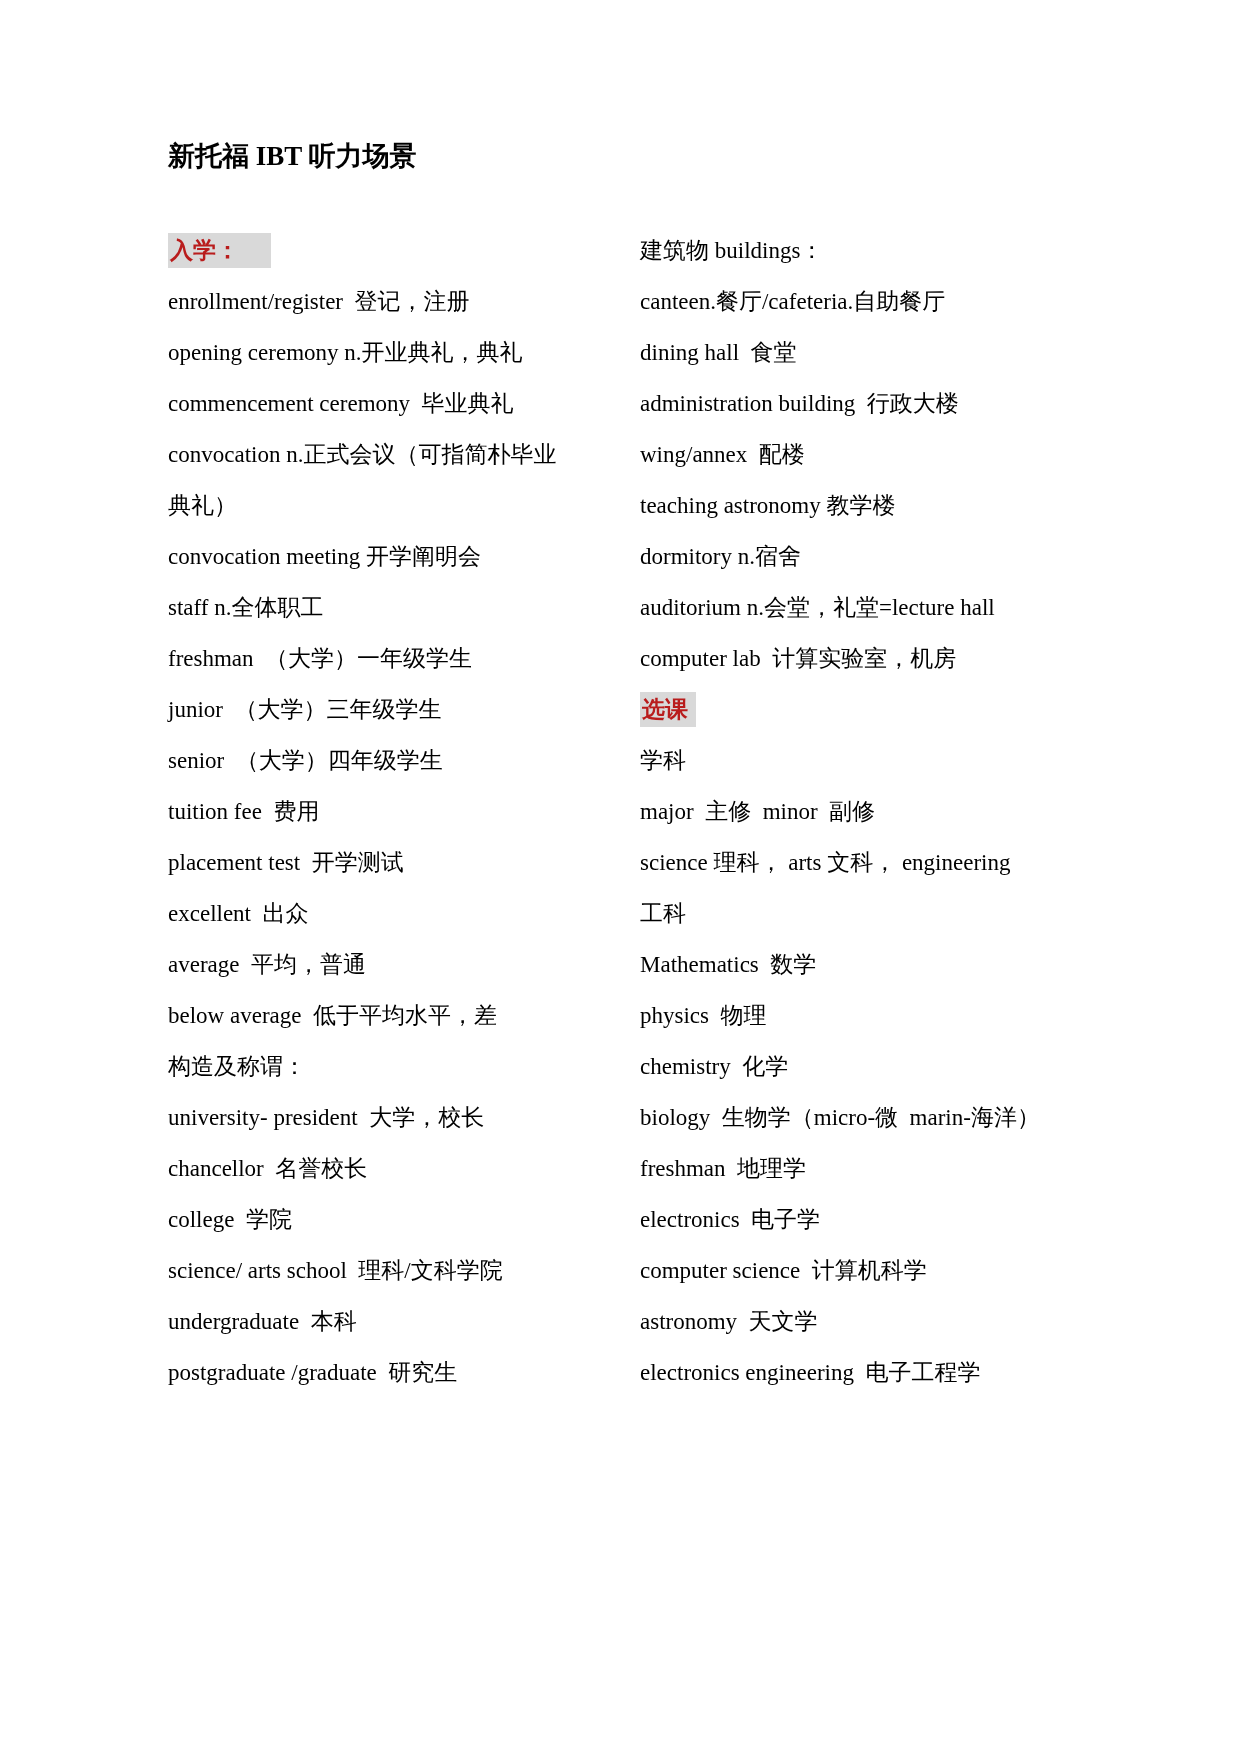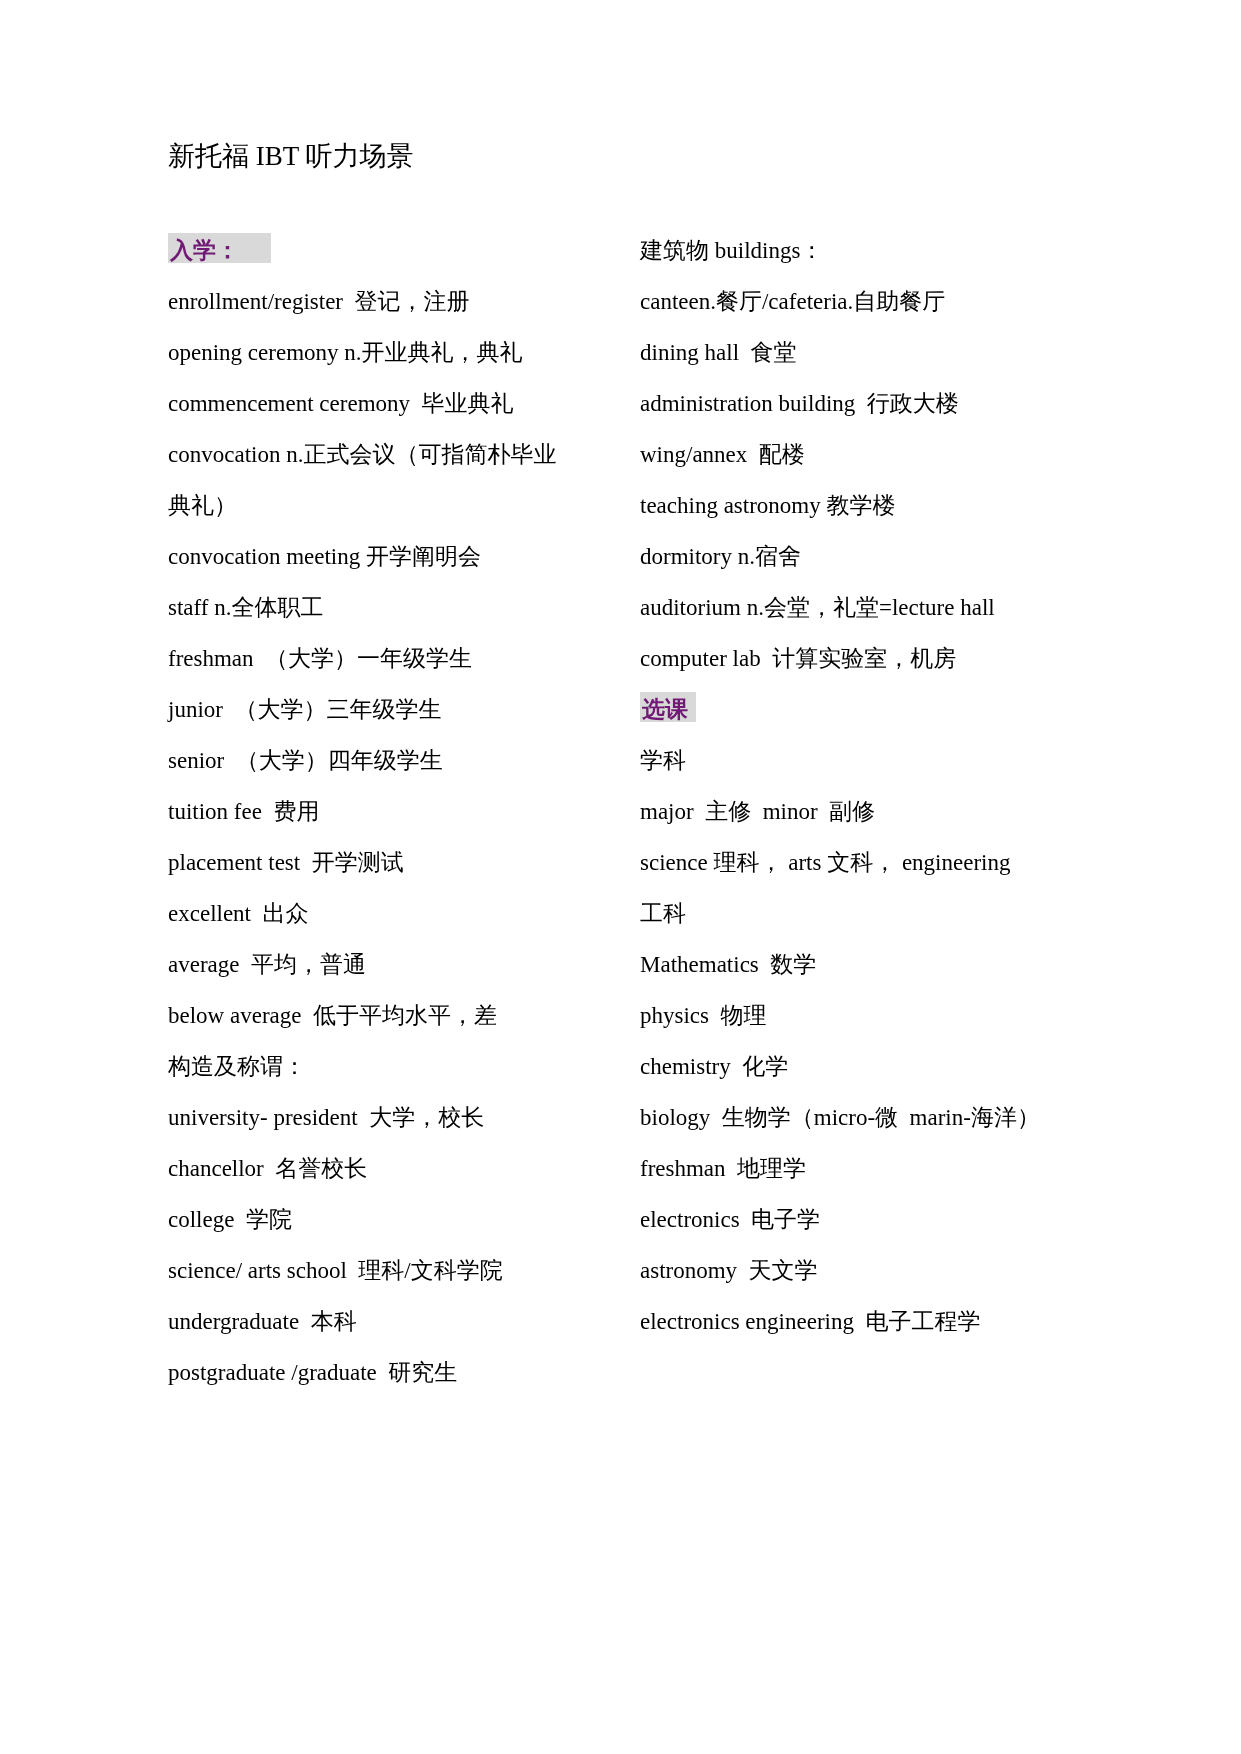--- a/index.html
+++ b/index.html
@@ -19,44 +19,45 @@
     height: 1754px;
     overflow: hidden;
     background: #ffffff;
   }
   .doc-title {
     position: absolute;
     left: 168px;
     top: 138px;
     margin: 0;
     font-size: 27px;
-    font-weight: normal;
+    font-weight: bold;
     white-space: pre;
     text-align: center;
   }
   .columns {
     position: absolute;
     left: 168px;
     top: 225px;
     display: flex;
   }
   .col-left  { width: 472px; }
   .col-right { width: 590px; }
   .line {
     margin: 0;
     height: 51px;
     line-height: 51px;
     font-size: 23px;
     white-space: pre;
   }
   .hl {
     background: #d9d9d9;
-    color: #701a75;
+    color: #b91c1c;
     font-weight: bold;
     padding-top: 5px;
+    padding-bottom: 5px;
   }
   .pad-wide   { padding-right: 32px; padding-left: 2px; }
   .pad-narrow { padding-right: 8px;  padding-left: 2px; margin-top: 11px; }
 </style>
 </head>
 <body>
 
 <div class="page">
 
   <h1 class="doc-title">新托福 IBT 听力场景</h1>
@@ -103,18 +104,19 @@
       <p class="line">学科</p>
       <p class="line">major  主修  minor  副修</p>
       <p class="line">science 理科， arts 文科， engineering</p>
       <p class="line">工科</p>
       <p class="line">Mathematics  数学</p>
       <p class="line">physics  物理</p>
       <p class="line">chemistry  化学</p>
       <p class="line">biology  生物学（micro-微  marin-海洋）</p>
       <p class="line">freshman  地理学</p>
       <p class="line">electronics  电子学</p>
+      <p class="line">computer science  计算机科学</p>
       <p class="line">astronomy  天文学</p>
       <p class="line">electronics engineering  电子工程学</p>
     </div>
 
   </div>
 </div>
 
 </body></html>

